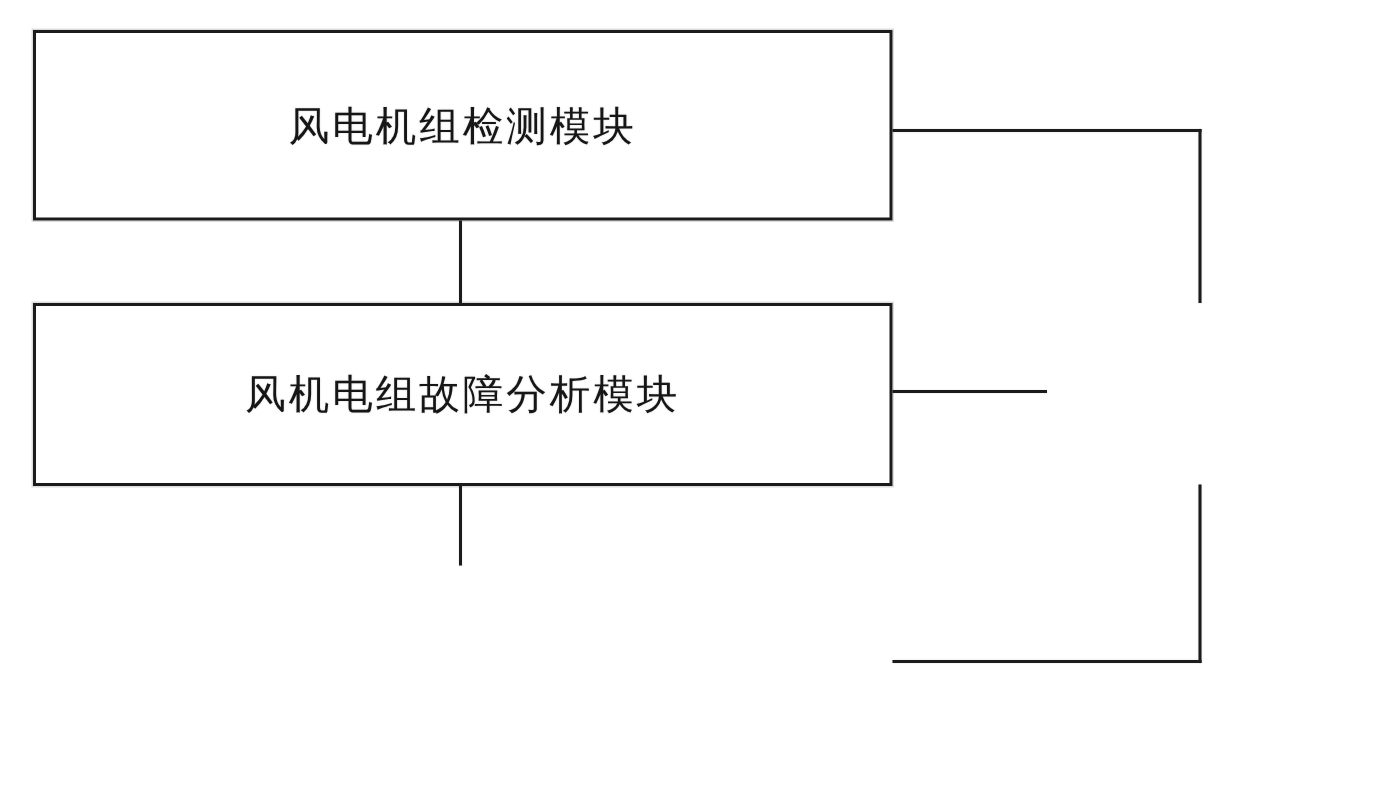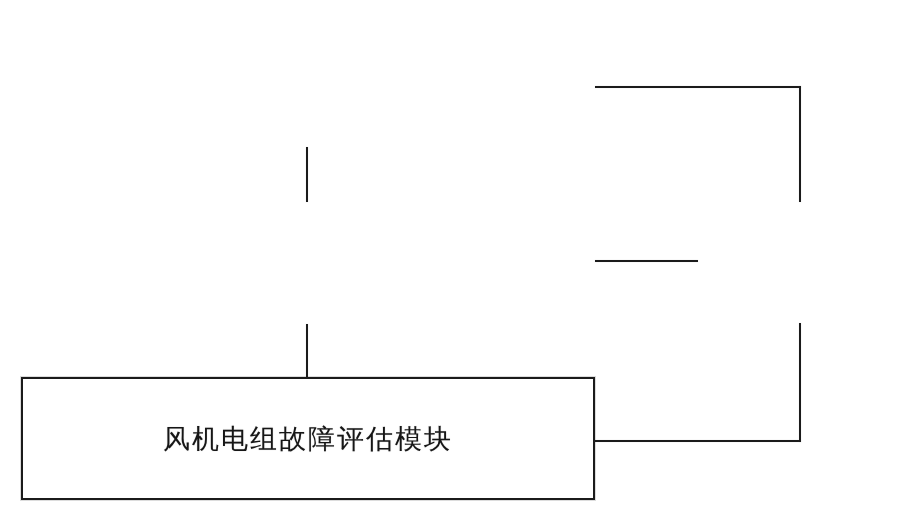--- a/index.html
+++ b/index.html
@@ -52,25 +52,28 @@
   .h-ana-db  { left: 595px; top: 260px; width: 103px; height: 2px; }
   
   .h-eva-db  { left: 595px; top: 440px; width: 206px; height: 2px; }
   .v-eva-db  { left: 799px; top: 323px; width: 2px;   height: 119px; }
 </style>
 </head>
 <body>
 
 <div class="canvas">
 
+  <div class="box box-detection">
+    <span class="label">风电机组检测模块</span>
+  </div>
 
+  <div class="box box-analysis">
+    <span class="label">风机电组故障分析模块</span>
+  </div>
 
-  <div class="box box-evaluation">
-    <span class="label">风机电组故障评估模块</span>
-  </div>
 
 
   <div class="line v-det-ana"></div>
 
   <div class="line v-ana-eva"></div>
 
   <div class="line h-det-db"></div>
   <div class="line v-det-db"></div>
 
   <div class="line h-ana-db"></div>

